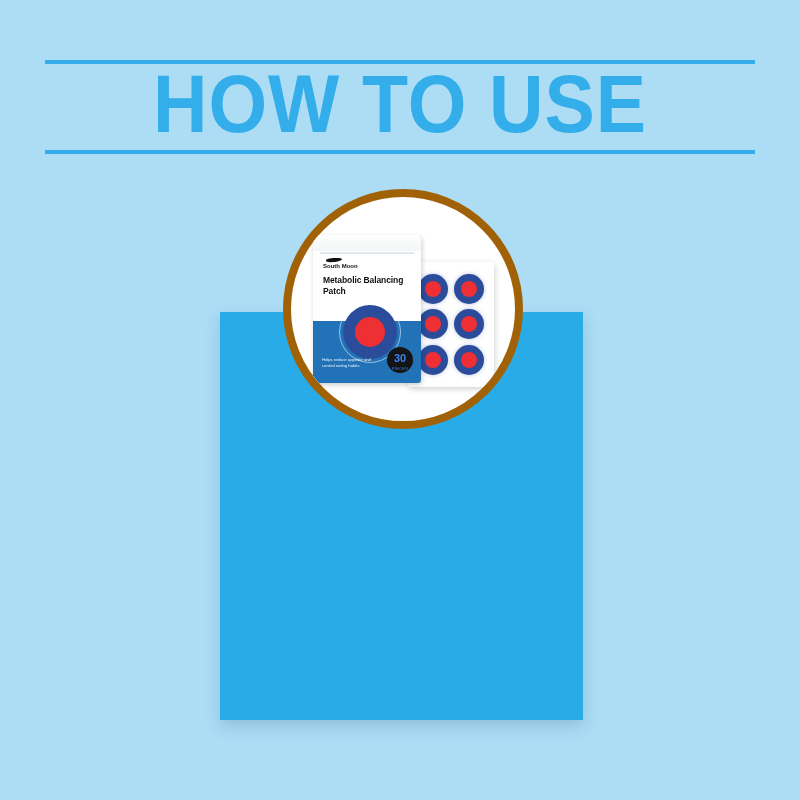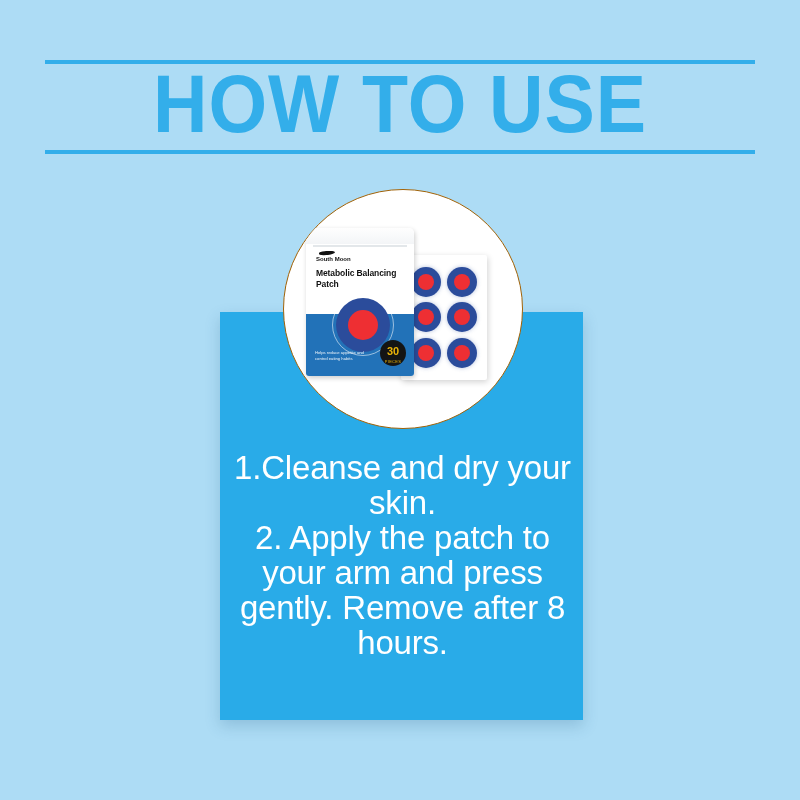--- a/index.html
+++ b/index.html
@@ -77,21 +77,21 @@
 
   
   .photo-circle {
     position: absolute;
     left: 283px;
     top: 189px;
     width: 240px;
     height: 240px;
     border-radius: 50%;
     background: #FFFFFF;
-    border: 1px solid #a16207;
+    border: 8px solid #a16207;
     box-sizing: border-box;
     overflow: hidden;
   }
   .product-stage {
     position: absolute;
     left: 0;
     top: 0;
     width: 240px;
     height: 240px;
   }
@@ -204,21 +204,21 @@
     filter: blur(0.35px);
   }
   .count-badge {
     position: absolute;
     right: 8px;
     bottom: 10px;
     width: 26px;
     height: 26px;
     border-radius: 50%;
     background: #141414;
-    color: #eab308;
+    color: #3b82f6;
     text-align: center;
   }
   .count-badge .count-number {
     display: block;
     font-size: 11px;
     font-weight: bold;
     line-height: 16px;
     padding-top: 3px;
   }
   .count-badge .count-unit {
@@ -275,24 +275,20 @@
 <body>
 
 <div class="canvas">
 
   <div class="rule rule-top"></div>
   <div class="page-title">HOW TO USE</div>
   <div class="rule rule-bottom"></div>
 
   <div class="info-card"></div>
 
-  <div class="instructions">
-    <span class="step">1.Cleanse and dry your skin.</span>
-    <span class="step">2. Apply the patch to your arm and press gently. Remove after 8 hours.</span>
-  </div>
 
   <div class="photo-circle">
     <div class="product-stage">
 
       <div class="blister">
         <div class="patch-grid">
           <div class="patch"></div>
           <div class="patch"></div>
           <div class="patch"></div>
           <div class="patch"></div>

